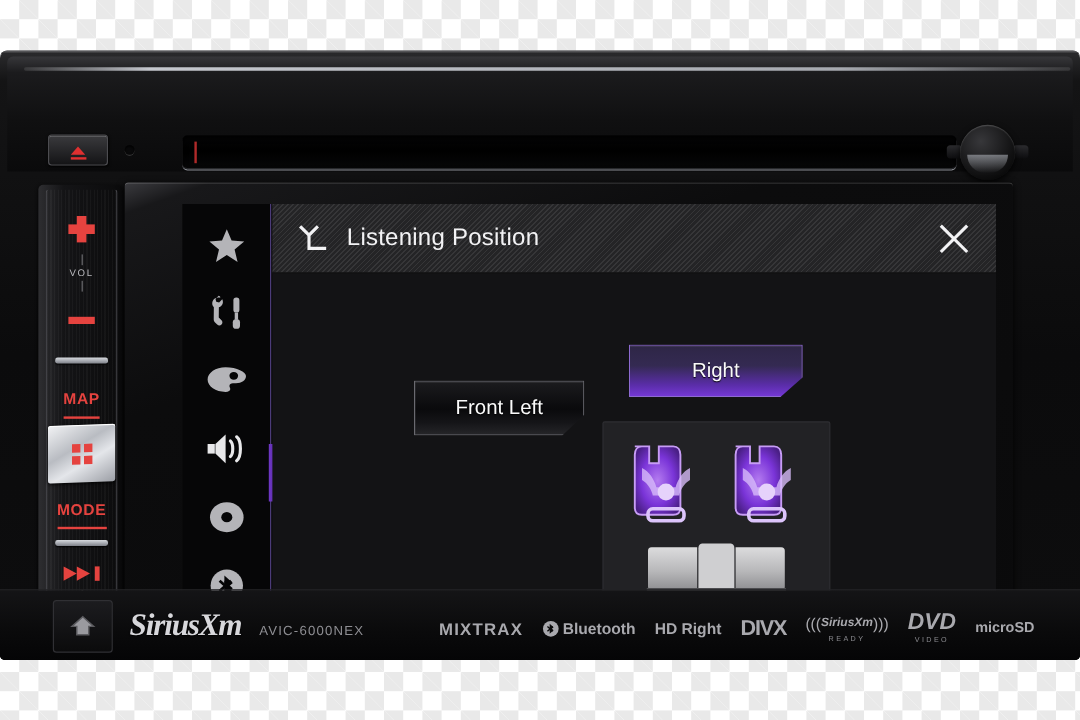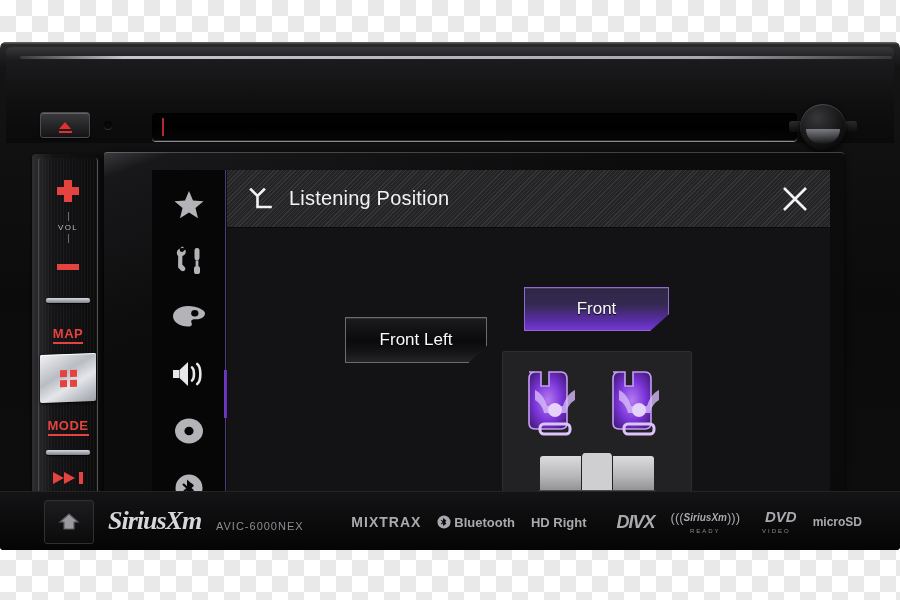--- a/index.html
+++ b/index.html
@@ -93,21 +93,21 @@
   .kc-item{position:absolute;width:100%;text-align:center;color:#d8d8d8;}
   .plusicon{position:relative;width:22px;height:22px;margin:0 auto;}
   .plusicon:before,.plusicon:after{content:"";position:absolute;background:#e5433f;}
   .plusicon:before{left:7px;top:0;width:8px;height:22px;}
   .plusicon:after{left:0;top:7px;width:22px;height:8px;}
   .minusicon{width:22px;height:6px;background:#e5433f;margin:0 auto;}
   .kc-label{font-size:8px;letter-spacing:1.4px;color:#b9b9bd;}
   .kc-dash{width:1px;height:9px;background:#6a6a6e;margin:2px auto;}
   .redword{
     font-size:13px;font-weight:bold;letter-spacing:.5px;color:#e5433f;
-    border-bottom:2px solid #e5433f;display:inline-block;padding-bottom:1px;
+    border-bottom:2px solid #e5433f;display:inline-block;padding-bottom:7px;
   }
   .silver-bar{
     width:44px;height:5px;margin:0 auto;border-radius:2px;
     background:linear-gradient(180deg,#d6d9de,#7d8088);
     box-shadow:0 1px 1px rgba(0,0,0,.8);
   }
   .appkey{
     width:56px;height:48px;margin:0 auto;border-radius:2px;
     background:linear-gradient(150deg,#f2f3f5,#b9bcc2 40%,#e4e6ea 62%,#9b9ea5);
     box-shadow:0 1px 3px rgba(0,0,0,.85), inset 0 1px 0 #fff;
@@ -221,22 +221,22 @@
     font-family:"Liberation Sans",sans-serif;
   }
   .logos{
     position:absolute;right:38px;top:18px;display:flex;align-items:center;gap:16px;
     color:#a9a9ae;
   }
   .lg{display:flex;align-items:center;gap:3px;font-size:13px;white-space:nowrap;}
   .lg b{font-weight:bold;}
   .lg .sub{font-size:6px;letter-spacing:2px;display:block;text-align:center;color:#8b8b90;}
   .mixtrax{font-size:14px;letter-spacing:1px;font-weight:bold;}
-  .divx{font-size:18px;font-weight:bold;letter-spacing:-1px;font-style:italic;margin-left:14px;}
-  .dvd{font-size:15px;font-weight:bold;font-style:italic;line-height:.95;text-align:center;margin-left:9px;}
+  .divx{font-size:18px;font-weight:bold;letter-spacing:-1px;}
+  .dvd{font-size:19px;font-weight:bold;font-style:italic;line-height:.95;text-align:center;}
   .msd{font-size:12px;font-weight:bold;line-height:.9;text-align:center;}
   .stack{display:flex;flex-direction:column;align-items:center;}
   .srx{font-size:10px;font-weight:bold;font-style:italic;}
 </style>
 </head>
 <body>
 
 <div id="unit">
 
   <div class="top-face">
@@ -378,21 +378,21 @@
       </svg>
       <div class="hdr-title">Listening Position</div>
       <svg class="close-ico" viewBox="0 0 26 26">
         <path d="M2 2L24 24M24 2L2 24" stroke="#f2f2f4" stroke-width="2.6" fill="none" stroke-linecap="butt"></path>
       </svg>
     </div>
 
     <div class="body-area">
 
       <div class="pbtn sel" id="btn-front">
-        <span>Front</span>
+        <span>Right</span>
       </div>
 
       <div class="pbtn" id="btn-fl">
         <span>Front Left</span>
       </div>
 
 
       <div class="pbtn" id="btn-all">
         <span>All</span>
       </div>

